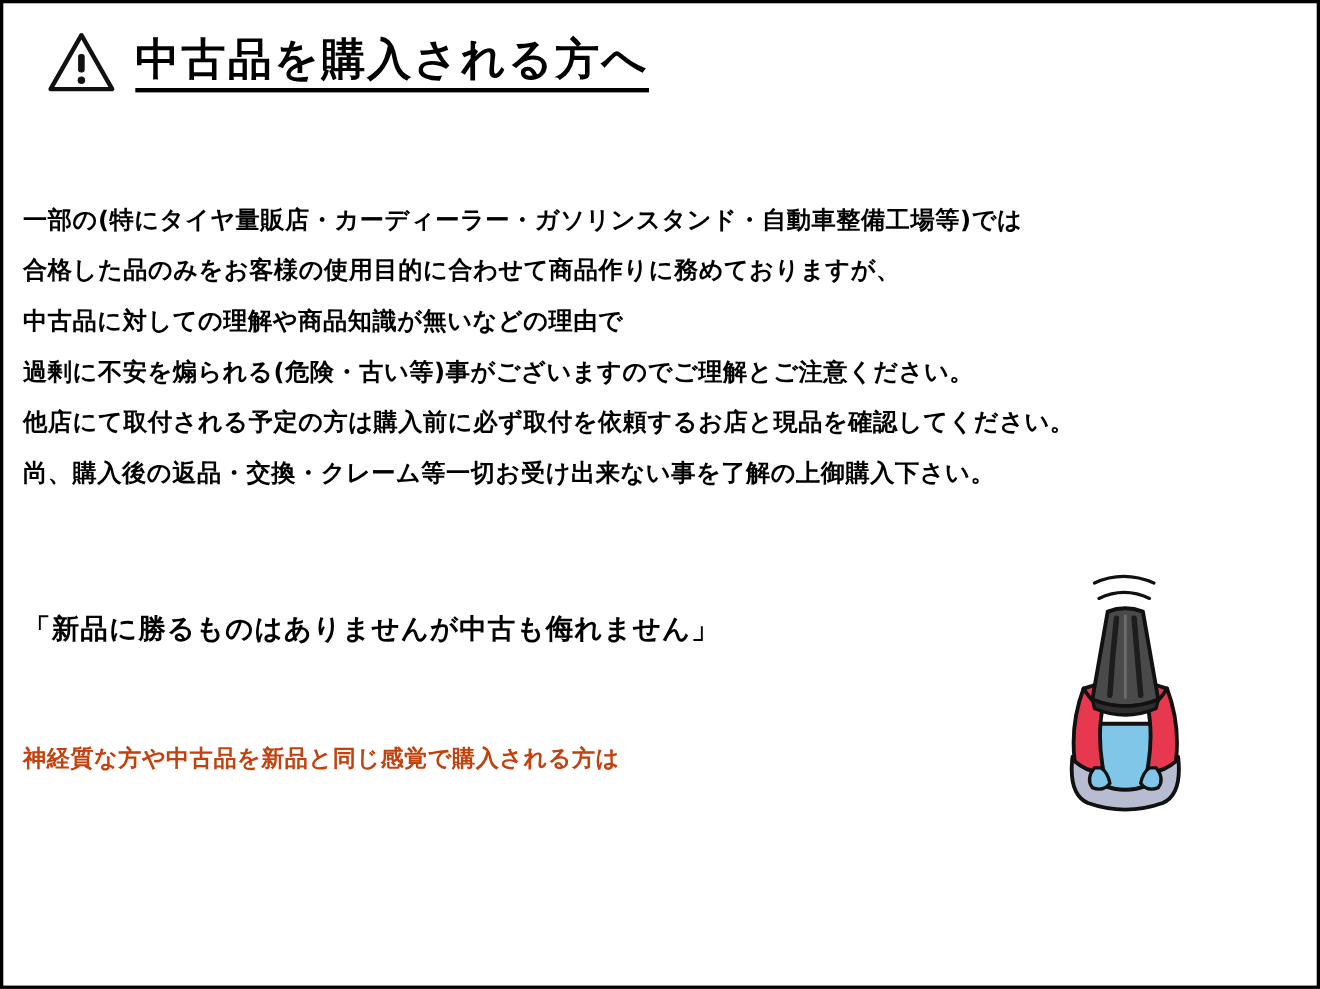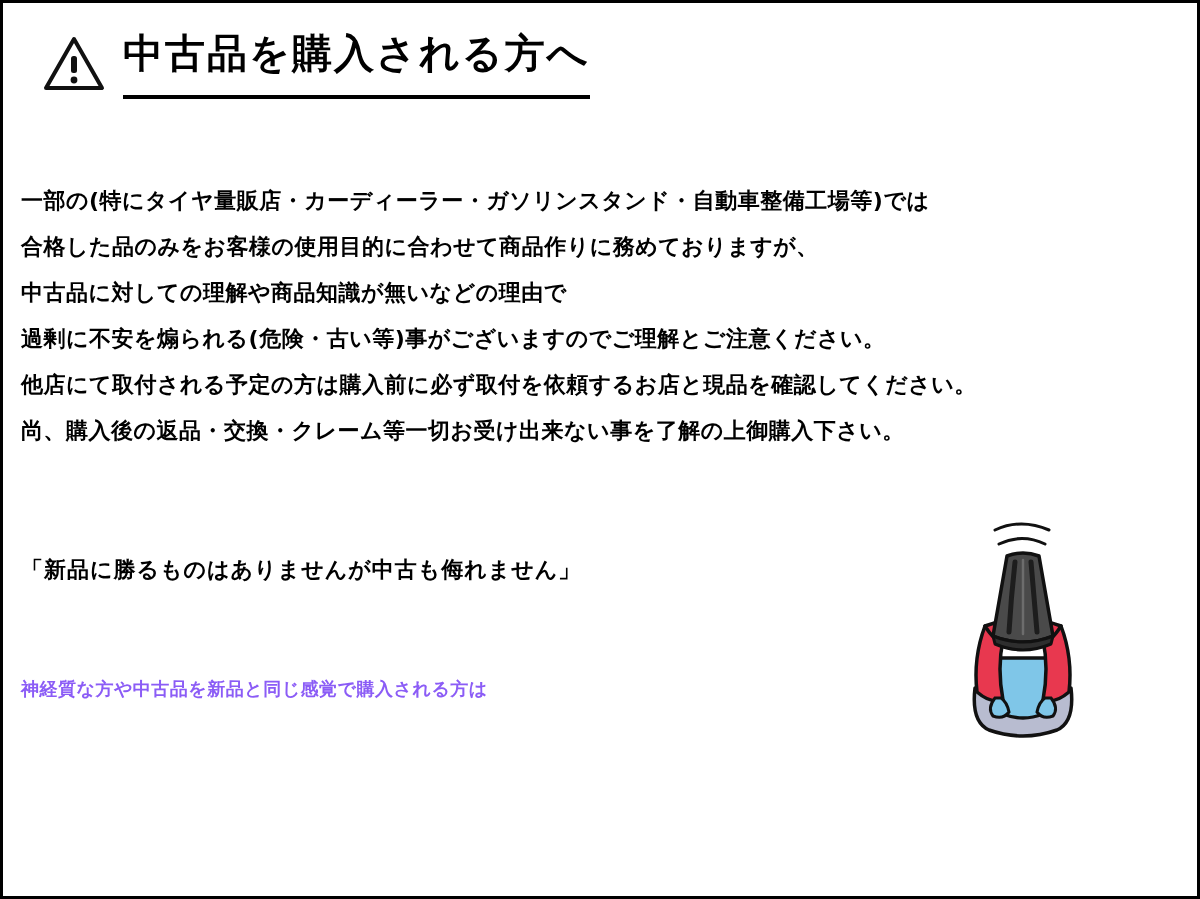--- a/index.html
+++ b/index.html
@@ -34,21 +34,21 @@
     flex: 0 0 auto;
     display: block;
   }
   .header-title {
     font-size: 40px;
     font-weight: bold;
     letter-spacing: 2px;
     color: #000000;
     border-bottom: 4px solid #000000;
     line-height: 1.2;
-    padding-bottom: 18px;
+    padding-bottom: 2px;
     white-space: nowrap;
   }
   
   .body-block {
     position: absolute;
     left: 18px;
     top: 175px;
     width: 1100px;
   }
   .body-line {
@@ -57,37 +57,37 @@
     color: #000000;
     letter-spacing: 0.5px;
     line-height: 46px;
     white-space: nowrap;
   }
   
   .slogan {
     position: absolute;
     left: 18px;
     top: 552px;
-    font-size: 22px;
+    font-size: 25px;
     font-weight: bold;
     letter-spacing: 1px;
     color: #000000;
     white-space: nowrap;
   }
   
   .closing-block {
     position: absolute;
     left: 18px;
     top: 662px;
     width: 900px;
   }
   .closing-line {
-    font-size: 18px;
+    font-size: 21px;
     font-weight: bold;
-    color: #8b5cf6;
+    color: #c2410c;
     letter-spacing: 0.5px;
     line-height: 48px;
     white-space: nowrap;
   }
   
   .illustration {
     position: absolute;
     left: 930px;
     top: 505px;
     width: 180px;

